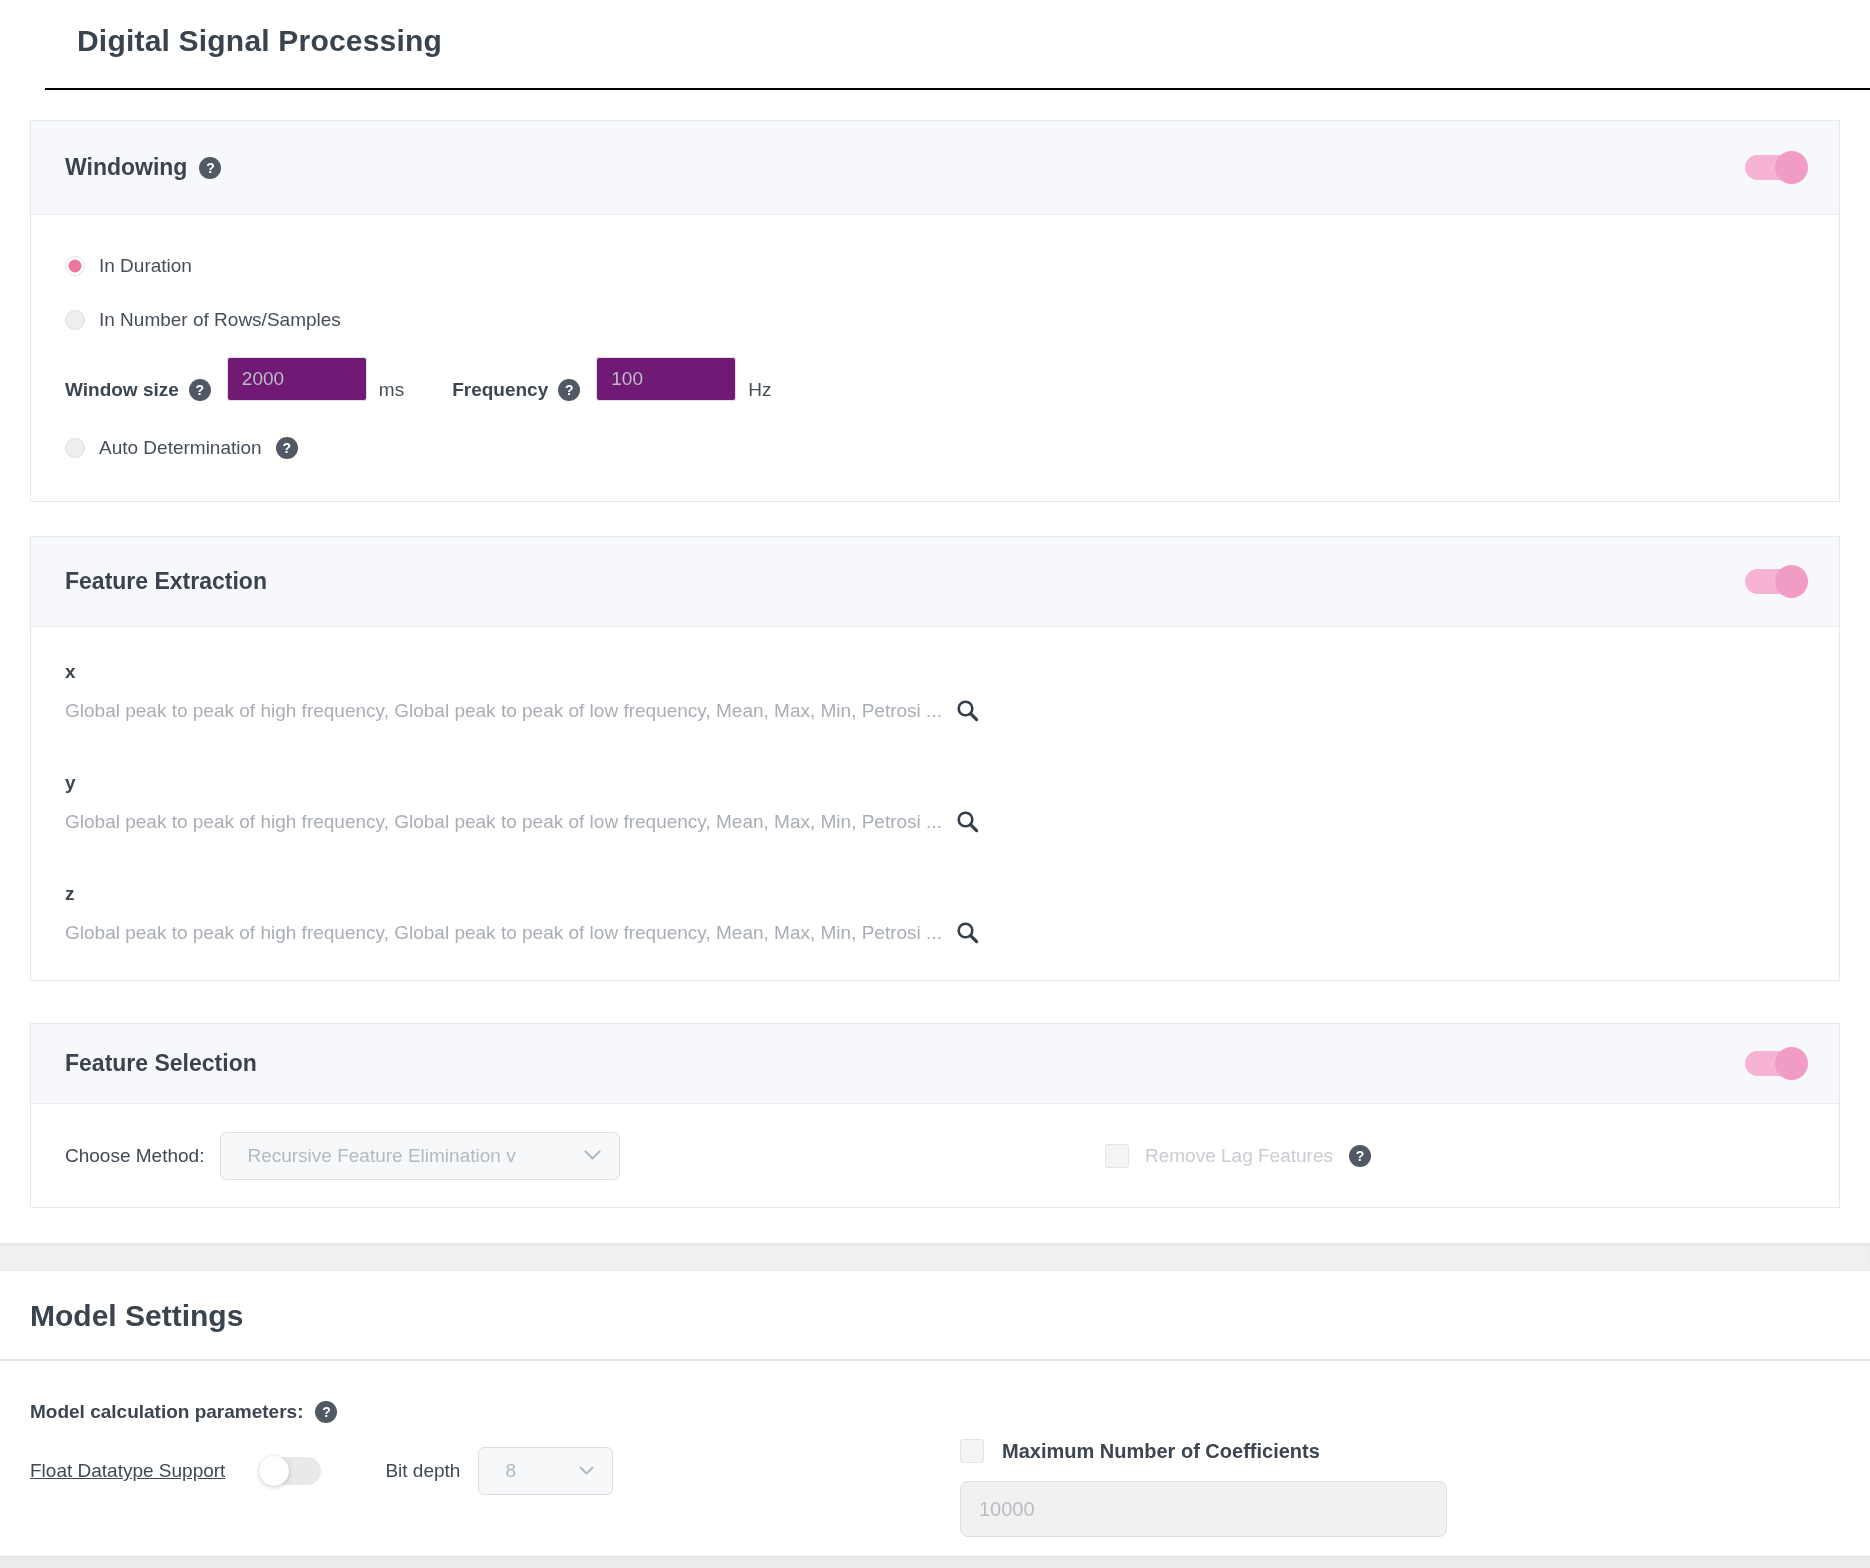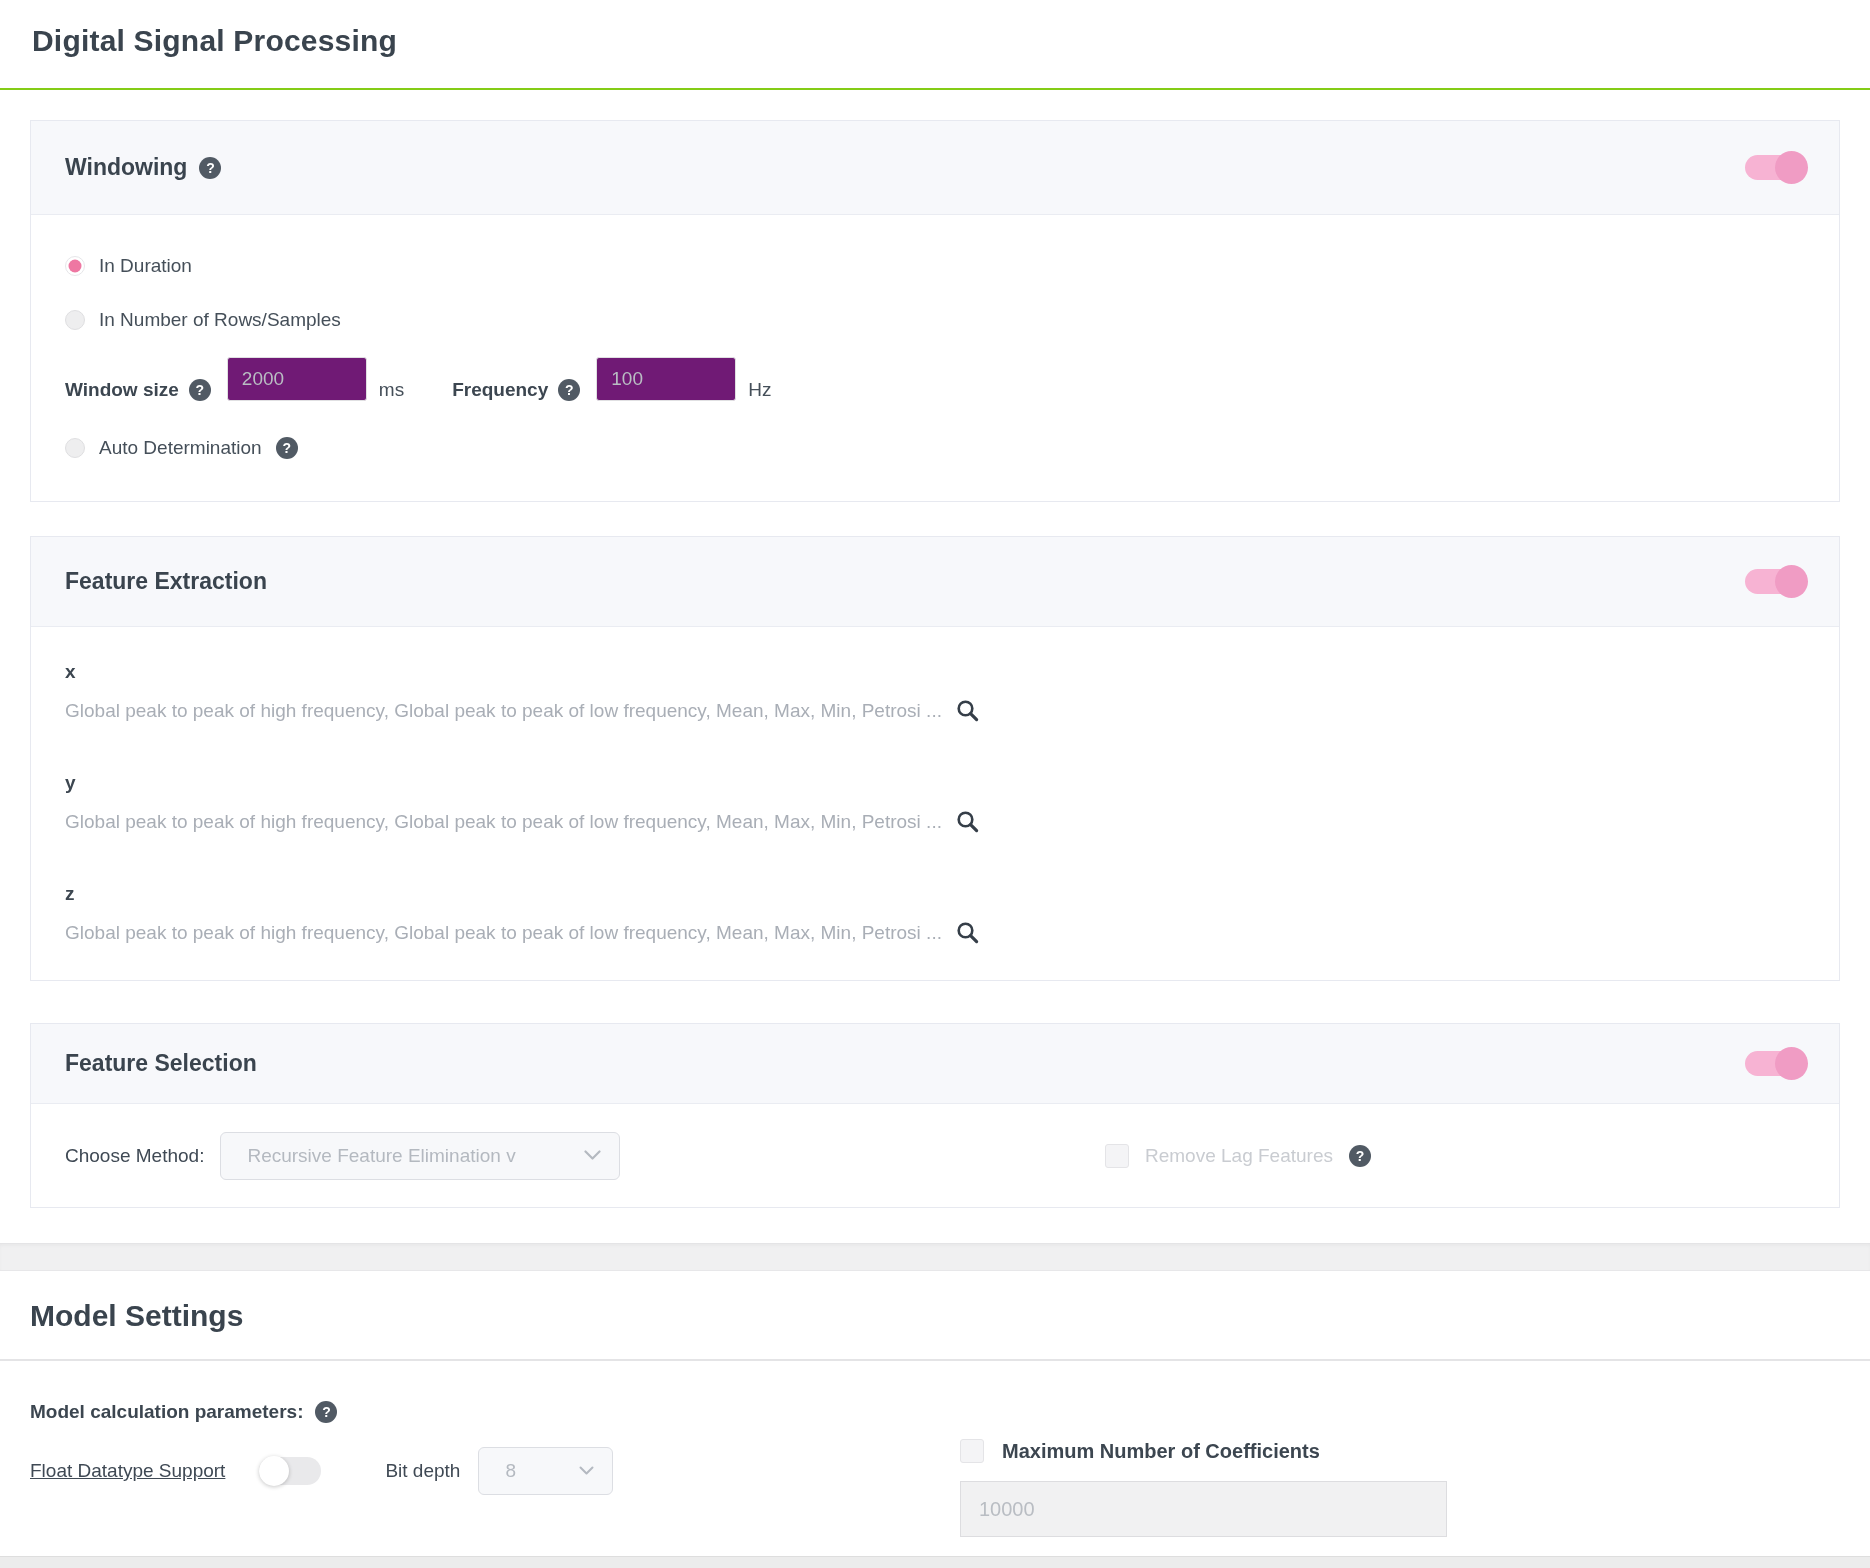--- a/index.html
+++ b/index.html
@@ -1,21 +1,21 @@
 <!DOCTYPE html>
 <html><head>
 <meta charset="utf-8">
 <style>
   * { margin:0; padding:0; box-sizing:border-box; }
   html,body { width:1870px; height:1568px; background:#ffffff; overflow:hidden;
     font-family:"Liberation Sans","DejaVu Sans",sans-serif; color:#444e58; }
   body { position:relative; }
 
   
-  .page-header { padding:24px 20px 30px 32px; border-bottom:2px solid #84cc16; }
+  .page-header { padding:24px 20px 30px 32px; border-bottom:2px solid #000000;margin-left:45px; }
   .page-title { font-size:30px; font-weight:700; color:#3a444e; letter-spacing:.2px; }
 
   .content { padding:0 30px; }
 
   
   .card { border:1px solid #e7e9f0; background:#fff; }
   .card-header { display:flex; align-items:center; background:#f7f8fb;
     border-bottom:1px solid #eaecf2; padding:0 34px; }
   .card-header.h94 { height:94px; }
   .card-header.h90 { height:90px; }
@@ -106,21 +106,21 @@
   .float-lbl { font-size:19px; color:#3f4954;text-decoration:underline; }
   .float-row .toggle-off { margin-left:34px; }
   .bit-lbl { font-size:19px; color:#3f4954; margin-left:64px; }
   .bit-dd { width:135px; margin-left:18px; padding:0 18px 0 26px; }
   .bit-dd .dd-text { flex:1 1 auto; }
 
   .coeff-col { position:absolute; left:930px; top:38px; width:487px; }
   .coeff-head { display:flex; align-items:center; }
   .coeff-label { font-size:20px; font-weight:700; color:#3c4650; margin-left:18px; }
   .coeff-input { width:487px; height:56px; margin-top:18px; background:#f1f1f2;
-    border:1px solid #dddde0; border-radius:0; font-size:20px; padding:0 18px; }
+    border:1px solid #dddde0; border-radius:8px; font-size:20px; padding:0 18px; }
 
   .footer-strip { position:absolute; left:0; right:0; bottom:0; height:12px;
     background:#ececec; border-top:1px solid #dedede; }
 </style>
 </head>
 <body>
 
 <div class="page-header">
   <div class="page-title">Digital Signal Processing</div>
 </div>

